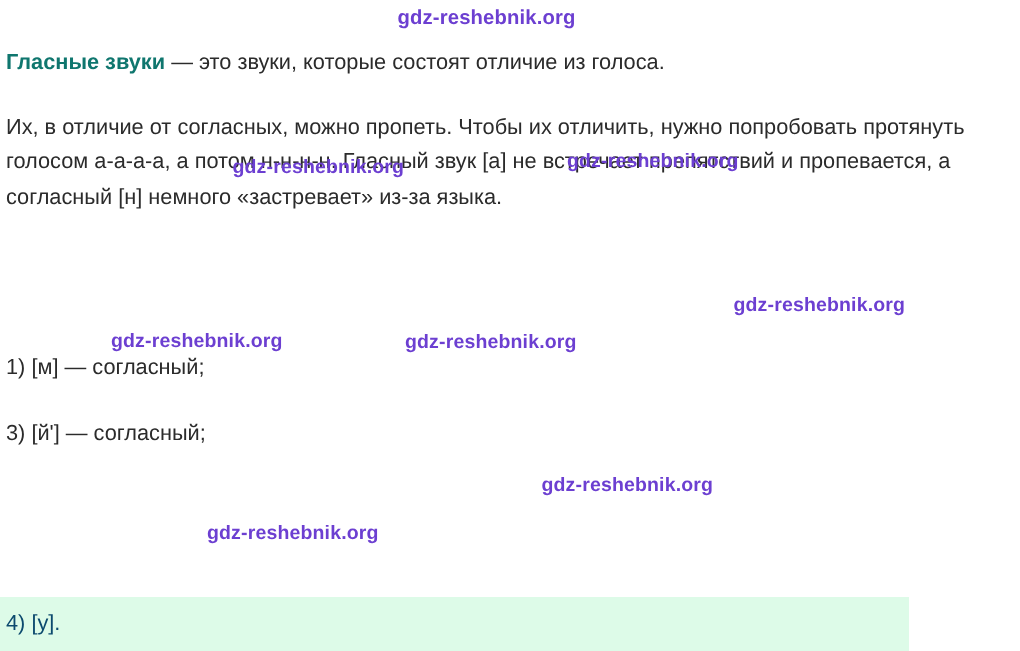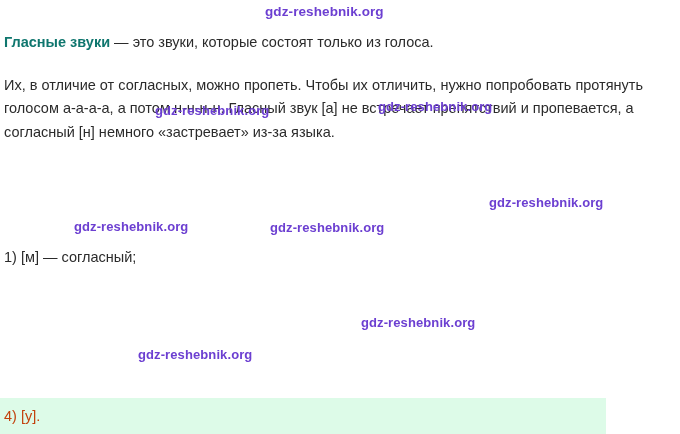--- a/index.html
+++ b/index.html
@@ -54,38 +54,38 @@
     position: absolute;
     left: 0;
     top: 234px;
     width: 672px;
   }
   .list-item {
     font-size: 14.5px;
     line-height: 1.6;
     color: #2b2b2b;
     padding: 0 0 0 4px;
-    margin: 12px 0 26px 0;
+    margin: 0 0 26px 0;
     height: 18px;
   }
   .answer-bar {
     position: absolute;
     left: 0;
     top: 398px;
     width: 606px;
     height: 36px;
     background: #ddfbe8;
   }
   .answer-text {
     position: absolute;
     left: 4px;
     top: 406px;
     font-size: 14.5px;
     line-height: 1.4;
-    color: #c2410c;
+    color: #0c4a6e;
     text-align: right;
   }
   .wm {
     position: absolute;
     font-weight: bold;
     font-size: 13px;
     color: #6c3fd1;
     white-space: nowrap;
     letter-spacing: 0.1px;
     text-align: center;
@@ -94,26 +94,27 @@
     font-size: 13.5px;
   }
 </style>
 </head>
 <body>
 
 <div class="page">
 
   <div class="content">
 
-    <p class="para p-lead"><b>Гласные звуки</b><span> — это звуки, которые состоят только из голоса.</span></p>
+    <p class="para p-lead"><b>Гласные звуки</b><span> — это звуки, которые состоят отличие из голоса.</span></p>
 
     <p class="para p-body">Их, в отличие от согласных, можно пропеть. Чтобы их отличить, нужно попробовать протянуть голосом а-а-а-а, а потом н-н-н-н. Гласный звук [а] не встречает препятствий и пропевается, а согласный [н] немного «застревает» из-за языка.</p>
 
     <div class="list">
       <div class="list-item">1) [м] — согласный;</div>
+      <div class="list-item">3) [й'] — согласный;</div>
     </div>
 
     <div class="answer-bar"></div>
     <div class="answer-text">4) [у].</div>
 
   </div>
 
   <div class="wm wm-top" style="left:265px; top:4px;">gdz-reshebnik.org</div>
   <div class="wm" style="left:155px; top:103px;">gdz-reshebnik.org</div>
   <div class="wm" style="left:378px; top:99px;">gdz-reshebnik.org</div>

